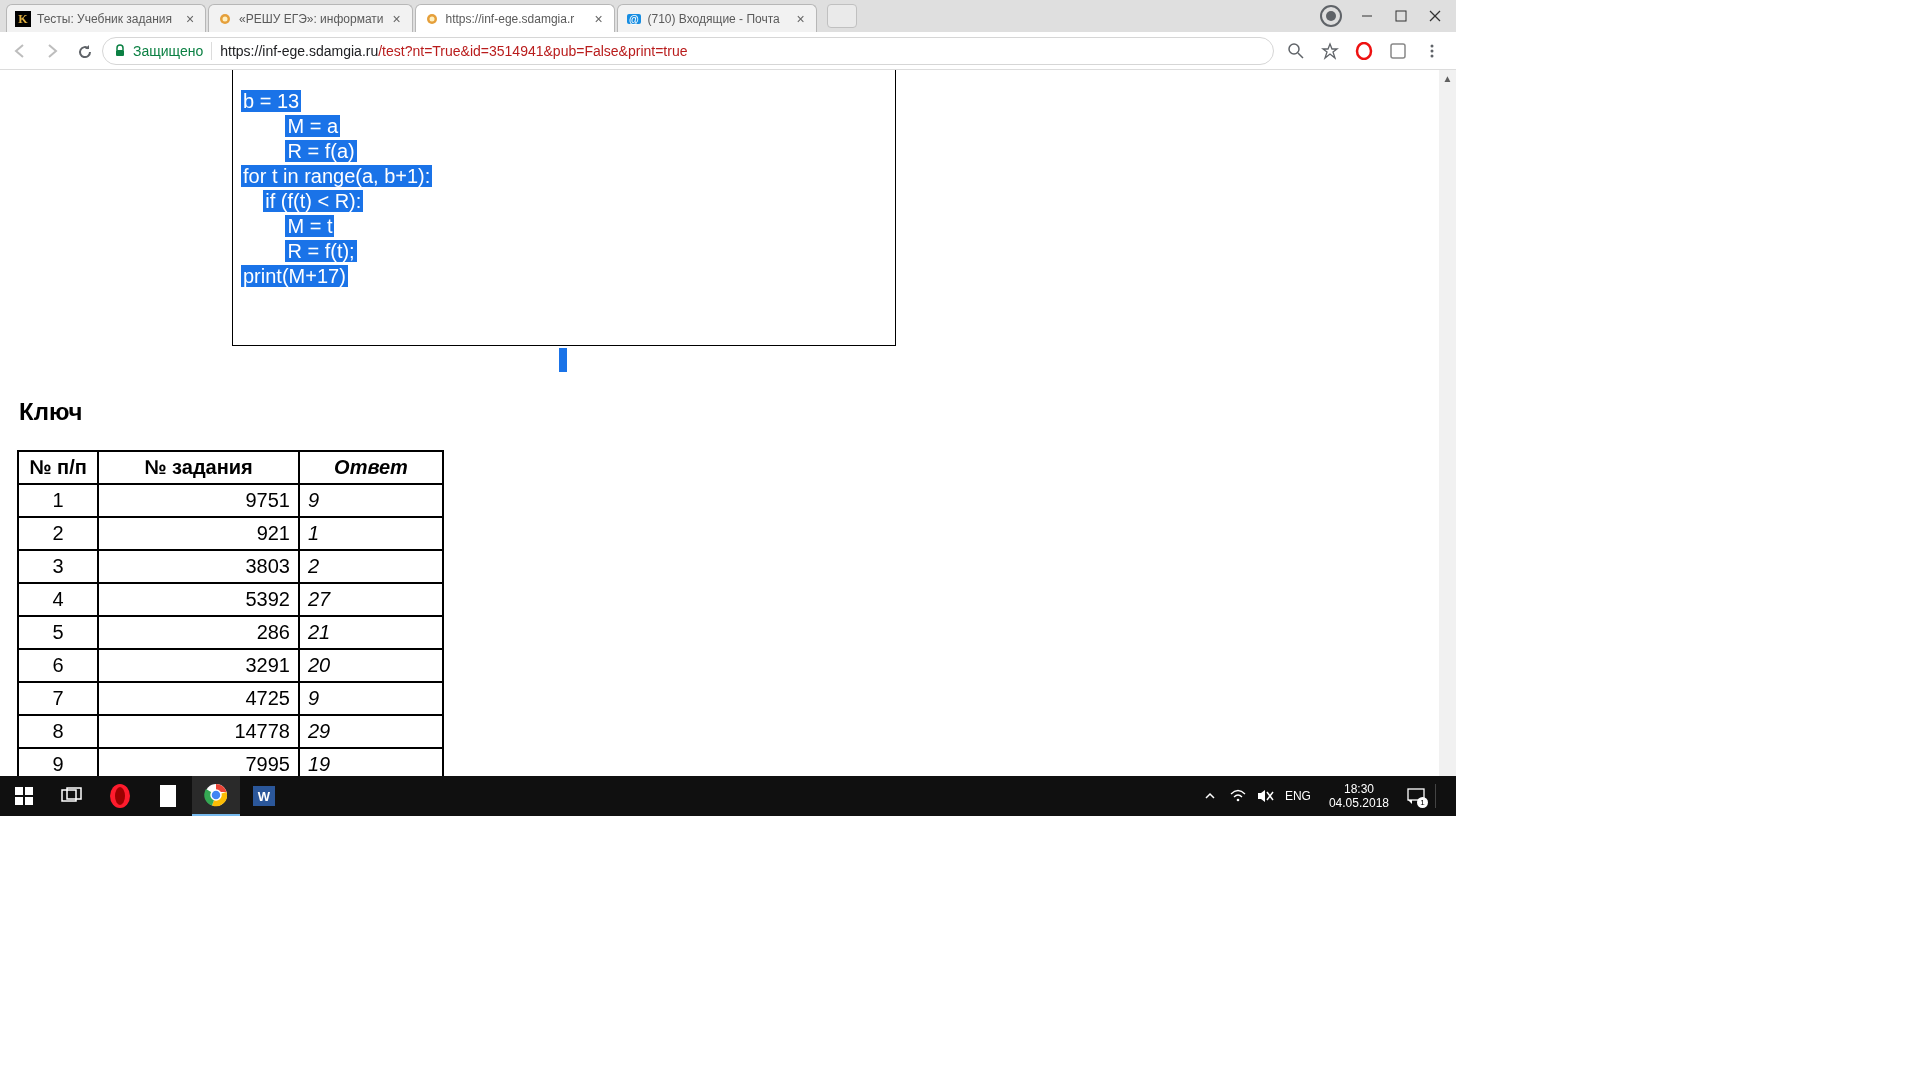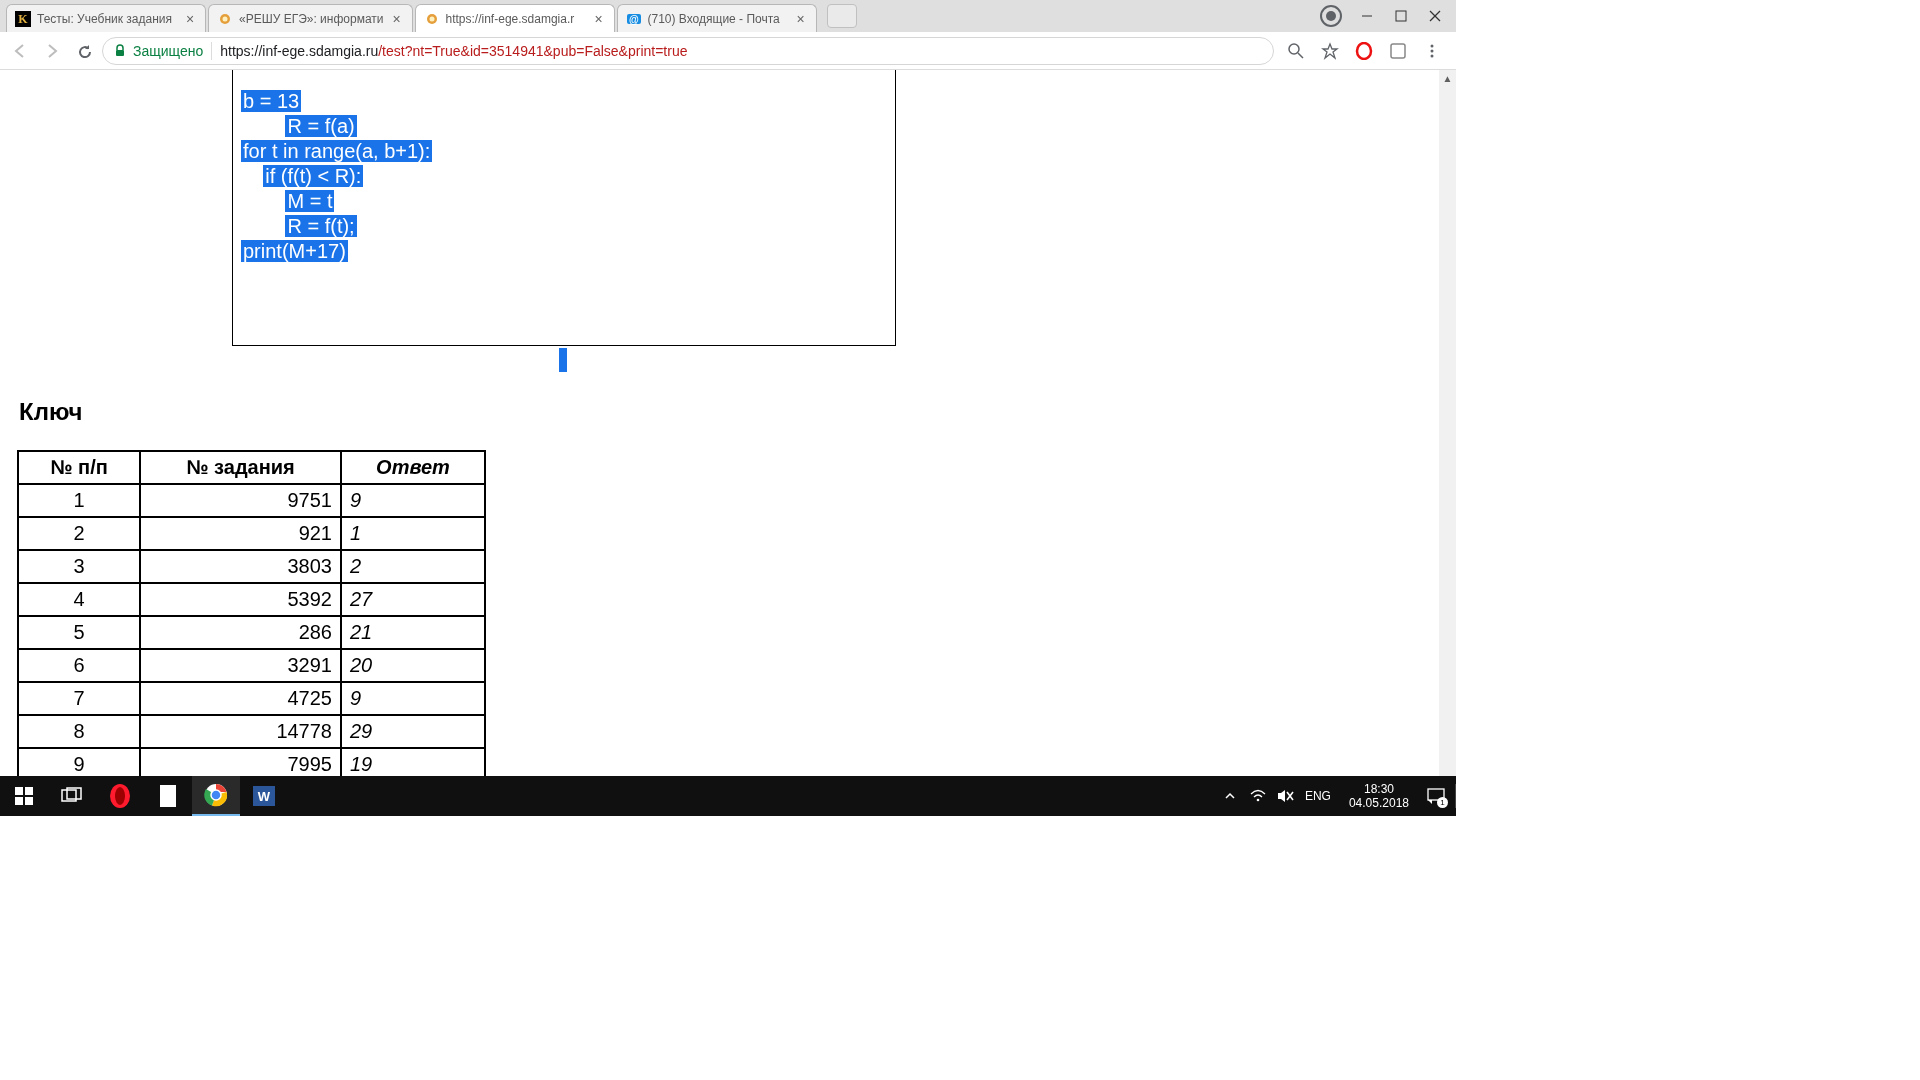--- a/index.html
+++ b/index.html
@@ -41,30 +41,30 @@
   .code-lines { padding: 20px 8px; font-family: 'Segoe UI', Arial, sans-serif; font-size: 20px; line-height: 25px; }
   .hl { background: #1a73e8; color: #fff; padding: 0 2px; }
   .code-lines .ln { white-space: pre; }
   .cursor-bar { position: absolute; left: 559px; top: 278px; width: 8px; height: 24px; background: #1a73e8; }
 
   .key-heading { position: absolute; left: 19px; top: 328px; font-size: 24px; font-weight: bold; color: #000; }
 
   .key-table { position: absolute; left: 17px; top: 380px; border-collapse: collapse; font-family: Arial, sans-serif; }
   .key-table th, .key-table td { border: 2px solid #000; padding: 4px 8px; font-size: 20px; }
   .key-table th { font-weight: bold; text-align: center; }
-  .col0 { width: 122px; text-align: center; }
+  .col0 { width: 80px; text-align: center; }
   .col1 { width: 201px; text-align: right; padding-right: 6px; }
   .col2 { width: 144px; text-align: left; padding-left: 6px; font-style: italic; }
 
   
   .taskbar { position: absolute; bottom: 0; left: 0; right: 0; height: 40px; background: #101010; display: flex; align-items: center; color: #fff; }
   .taskbar .left { display: flex; align-items: center; height: 100%; }
   .tbtn { width: 48px; height: 40px; display: flex; align-items: center; justify-content: center; }
   .tbtn.active { border-bottom: 2px solid #76b9ed; background: #2a2a2a; }
-  .taskbar .right { margin-left: auto; display: flex; align-items: center; height: 100%; gap: 10px; padding-right: 0; font-size: 12px; }
+  .taskbar .right { margin-left: auto; display: flex; align-items: center; height: 100%; gap: 10px; padding-right: 20px; font-size: 12px; }
   .tray-icon { width: 18px; height: 18px; display: flex; align-items: center; justify-content: center; }
   .clock { text-align: center; line-height: 14px; font-size: 12px; padding: 0 8px; }
   .tray-divider { width: 1px; height: 24px; background: #444; }
 
   .favicon svg, .tbtn svg, .ic svg, .nav-btn svg, .tray-icon svg { display: block; }
 </style>
 </head>
 <body>
 
 <div class="tabstrip">
@@ -188,20 +188,21 @@
           <circle cx="9" cy="14" r="1.5" fill="#5f6368"></circle>
         </svg>
       </span>
   </div>
 </div>
 
 <div class="content">
   <div class="code-frame">
     <div class="code-lines" id="code-lines">
         <div class="ln"><span class="hl">b = 13</span></div>
+        <div class="ln">        <span class="hl">M = a</span></div>
         <div class="ln">        <span class="hl">R = f(a)</span></div>
         <div class="ln"><span class="hl">for t in range(a, b+1):</span></div>
         <div class="ln">    <span class="hl">if (f(t) &lt; R):</span></div>
         <div class="ln">        <span class="hl">M = t</span></div>
         <div class="ln">        <span class="hl">R = f(t);</span></div>
         <div class="ln"><span class="hl">print(M+17)</span></div>
       </div>
   </div>
   <div class="cursor-bar"></div>
 

